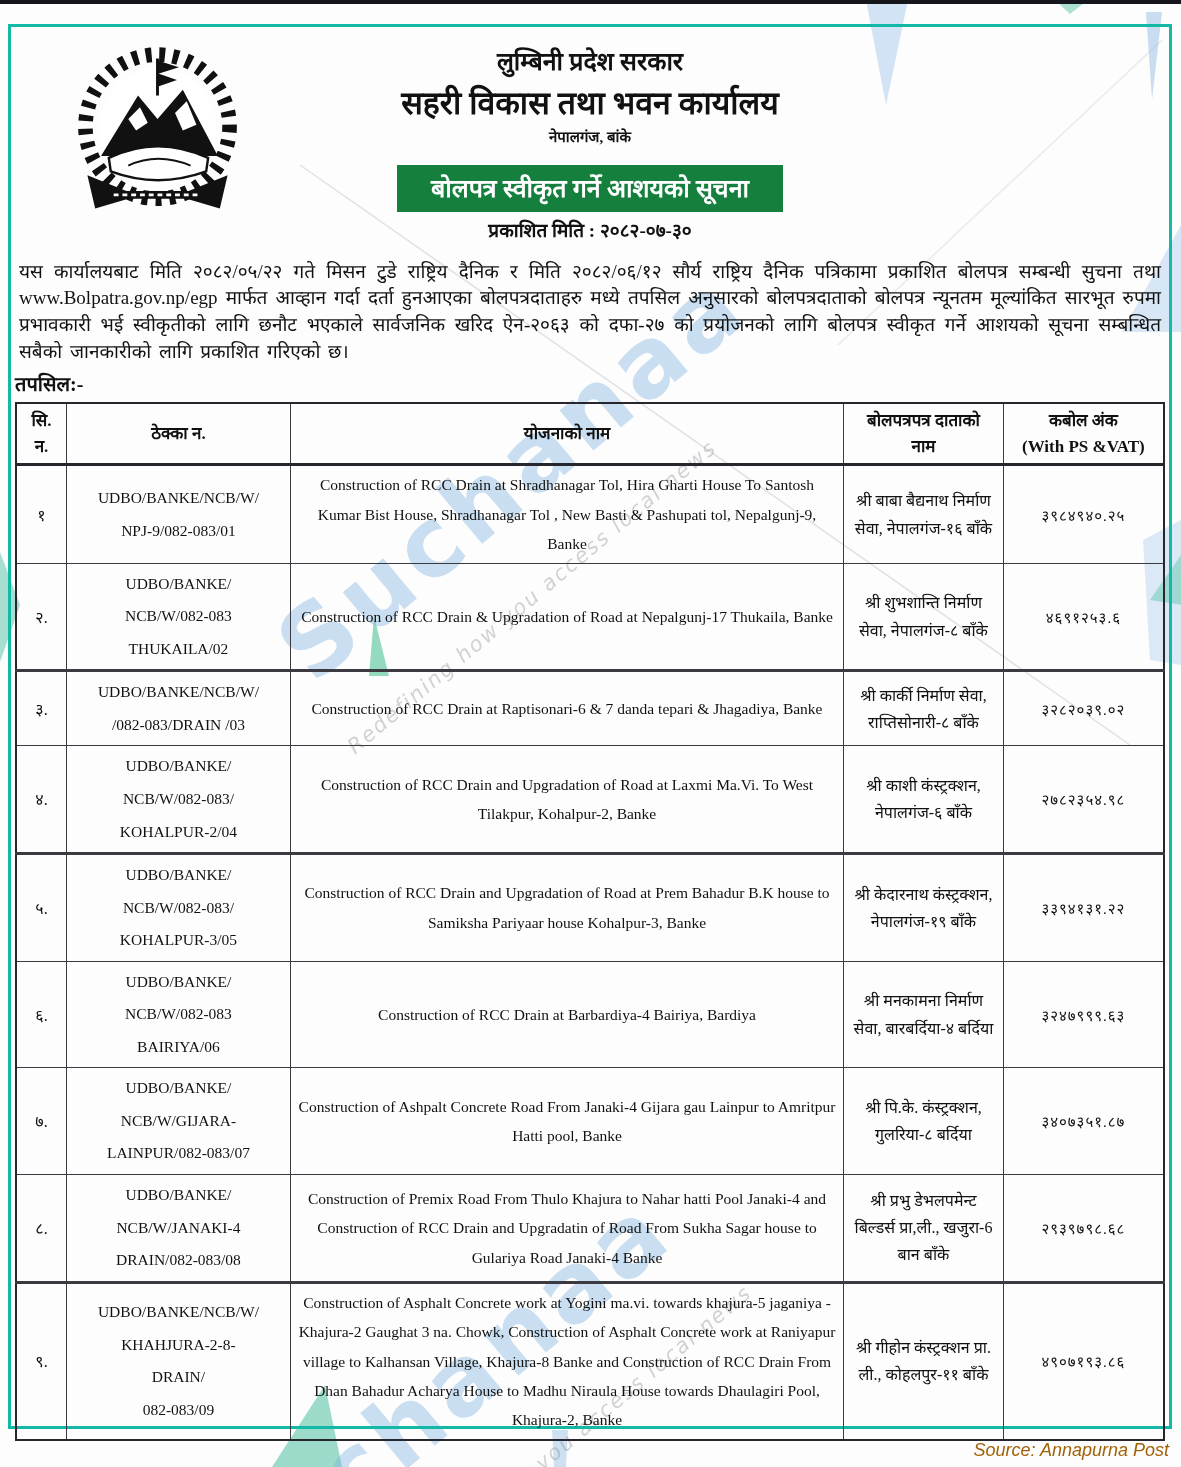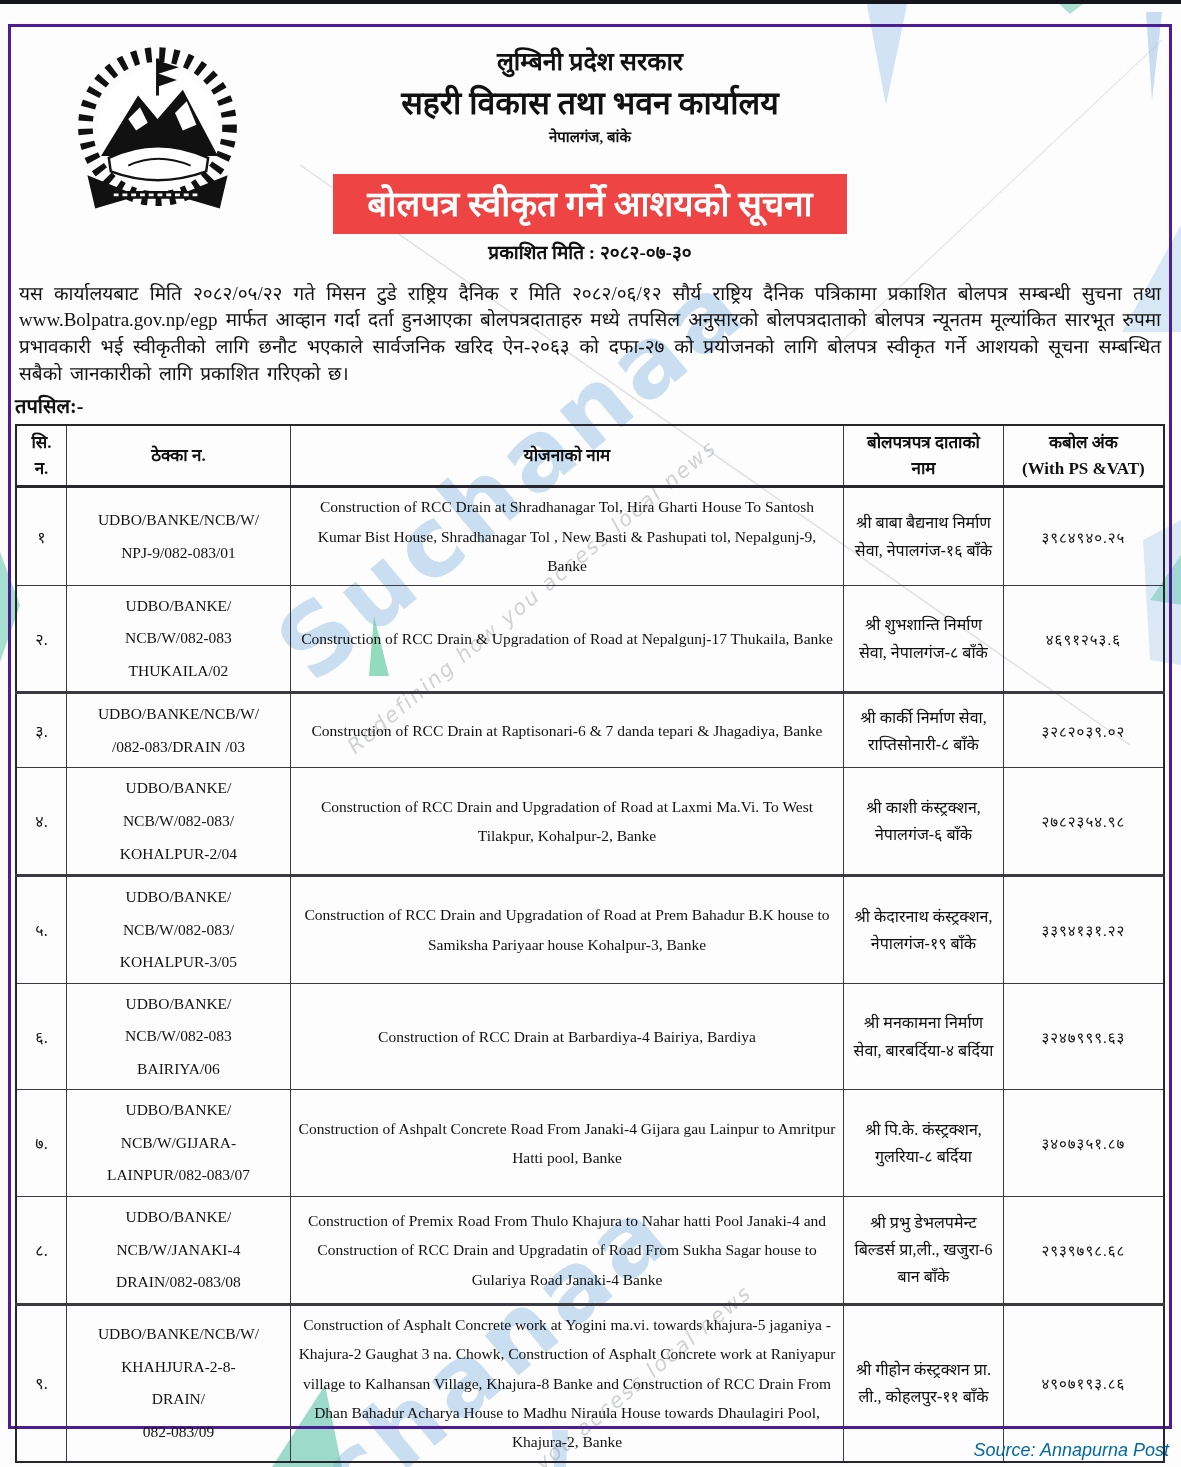--- a/index.html
+++ b/index.html
@@ -11,21 +11,21 @@
     overflow:hidden;
     font-family:"Liberation Serif","DejaVu Serif",serif;
     color:#111;
   }
   .top-rule {
     position:absolute; top:0; left:0; width:100%; height:4px;
     background:#15151c;
   }
   .doc-frame {
     position:absolute; top:24px; left:8px; right:9px; bottom:38px;
-    border:3px solid #4c1d95;
+    border:3px solid #14b8a6;
     background:transparent;
     padding:8px 4px 4px 4px;
   }
   
   .decor { position:absolute; inset:0; pointer-events:none; }
   .wm-word {
     position:absolute;
     font-family:"DejaVu Sans","Liberation Sans",sans-serif;
     font-weight:bold;
     color:rgba(128,178,222,0.42);
@@ -48,24 +48,24 @@
   .wm-tag.second { font-size:21px; left:330px; top:1430px; }
   
   .doc-header { position:relative; text-align:center; padding-top:10px; }
   .emblem { position:absolute; left:45px; top:6px; width:195px; height:185px; }
   .h-line1 { font-size:25px; font-weight:bold; line-height:1.35; }
   .h-line2 { font-size:26px; font-weight:bold; line-height:1.55; }
   .h-line3 { font-size:32px; font-weight:bold; line-height:1.5; }
   .h-line4 { font-size:15px; font-weight:bold; line-height:1.45; }
   .banner {
     display:inline-block;
-    margin-top:25px;
-    background:#ef4444;
+    margin-top:16px;
+    background:#15803d;
     color:#fff;
-    font-size:35px; font-weight:bold;
+    font-size:25px; font-weight:bold;
     padding:5px 34px 8px 34px;
   }
   .pub-date { font-size:19px; font-weight:bold; margin-top:5px; }
   
   .body-par {
     margin:16px 4px 0 4px;
     font-size:19px;
     line-height:1.42;
     text-align:justify;
     word-spacing:3px;
@@ -93,21 +93,21 @@
   td.c-sn { font-size:16px; width:4.4%; }
   td.c-contract-no { font-size:15.5px; width:19.5%; white-space:pre-line; line-height:2.1; }
   td.c-project-name { font-size:15.5px; width:48.2%; line-height:1.9; padding:8px 14px; }
   td.c-bidder-name { font-size:16px; width:13.9%; line-height:1.7; }
   td.c-bid-amount { font-size:15px; width:14%; letter-spacing:1px; }
   tbody tr:nth-child(2) td, tbody tr:nth-child(4) td, tbody tr:nth-child(8) td { border-bottom-width:3px; }
   .source-credit {
     position:absolute; right:12px; bottom:6px;
     font-size:18px; font-style:italic;
     font-family:"Liberation Sans","DejaVu Sans",sans-serif;
-    color:#0369a1;
+    color:#a16207;
   }
 </style>
 </head>
 <body>
 
 <div class="page">
 
   <div class="decor">
     <svg width="1181" height="1467" viewBox="0 0 1181 1467">
 

